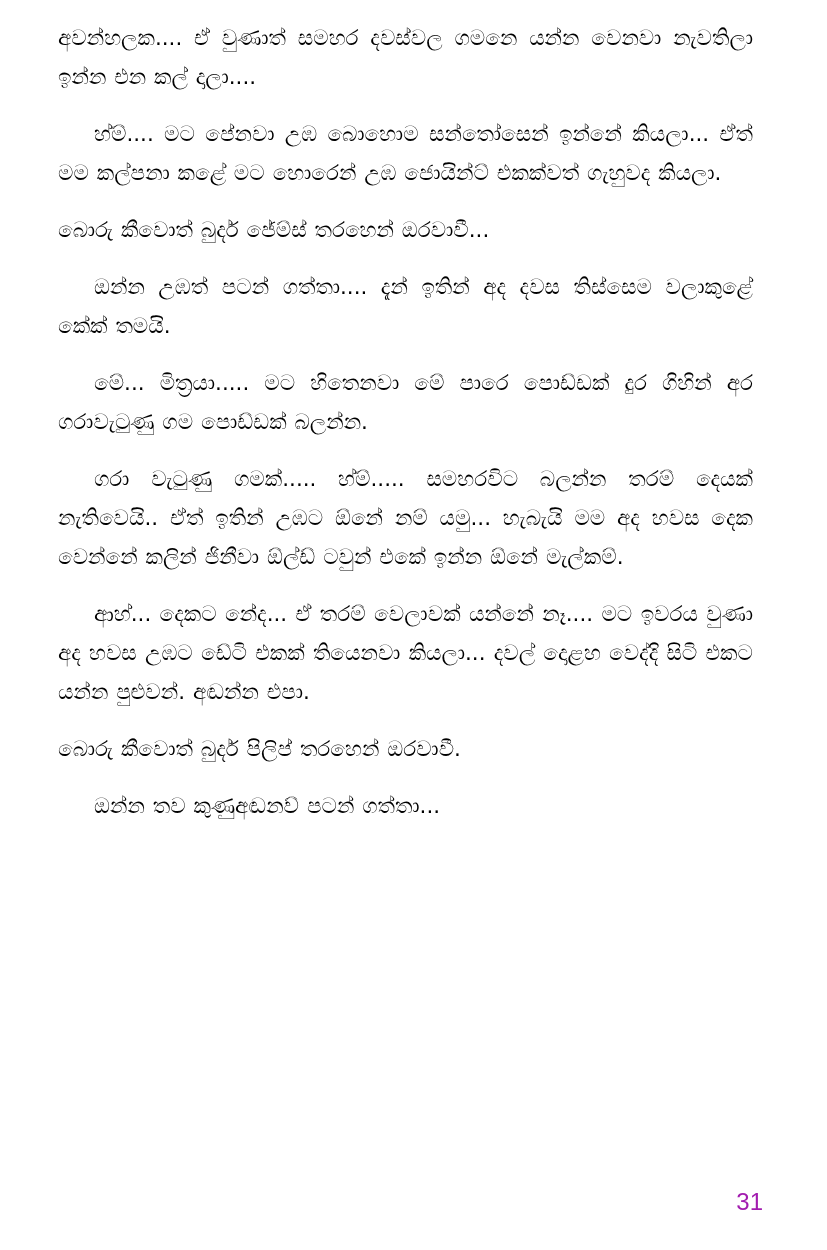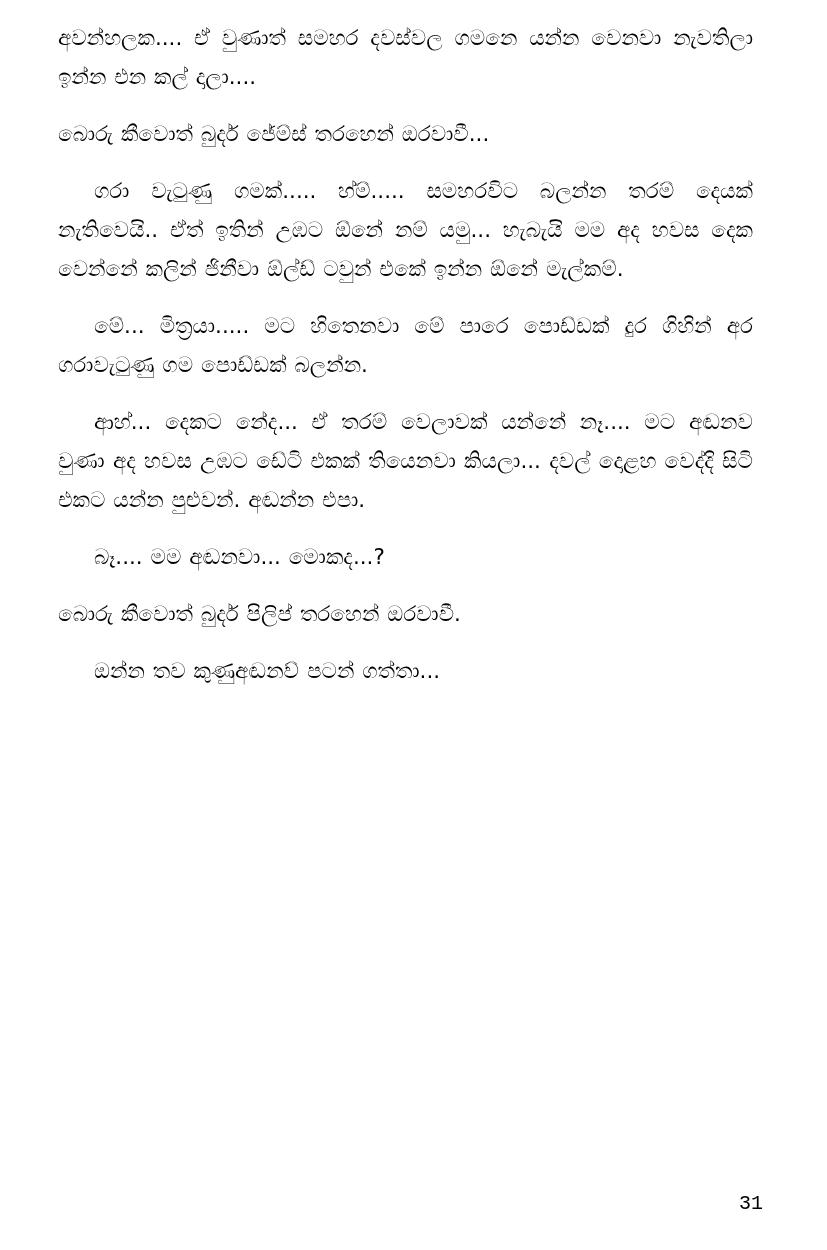--- a/index.html
+++ b/index.html
@@ -41,49 +41,50 @@
   .para.tight {
     margin-bottom: 0;
   }
   .para.first {
     text-indent: 0;
   }
   .page-number {
     position: absolute;
     right: 64px;
     bottom: 36px;
-    font-size: 20px;
+    font-size: 24px;
     line-height: 1;
-    color: #000000;
-    font-family: Liberation Mono, monospace;
+    color: #a21caf;
+    font-family: Liberation Sans, sans-serif;
   }
 </style>
 </head>
 <body>
 
 <div class="page">
   <div class="body-text">
 
     <p class="para first">අවන්හලක.... ඒ වුණාත් සමහර දවස්වල ගමනෙ යන්න වෙනවා නැවතිලා ඉන්න එන කල් දාලා....</p>
 
 
+    <p class="para">හ්ම්.... මට පේනවා උඹ බොහොම සන්තෝසෙන් ඉන්නේ කියලා... ඒත් මම කල්පනා කළේ මට හොරෙන් උඹ ජොයින්ට් එකක්වත් ගැහුවද කියලා.</p>
 
 
 
 
     <p class="para no-indent">බොරු කීවොත් බුදර් ජේම්ස් තරහෙන් ඔරවාවී...</p>
 
+    <p class="para">ඔන්න උඹත් පටන් ගත්තා.... දැන් ඉතින් අද දවස තිස්සෙම වලාකුළේ කේක් තමයි.</p>
+
+    <p class="para">මේ... මිත්‍රයා..... මට හිතෙනවා මේ පාරෙ පොඩ්ඩක් දුර ගිහින් අර ගරාවැටුණු ගම පොඩ්ඩක් බලන්න.</p>
 
     <p class="para">ගරා වැටුණු ගමක්..... හ්ම්..... සමහරවිට බලන්න තරම් දෙයක් නැතිවෙයි.. ඒත් ඉතින් උඹට ඕනේ නම් යමු... හැබැයි මම අද හවස දෙක වෙන්නේ කලින් ජිනීවා ඕල්ඩ් ටවුන් එකේ ඉන්න ඕනේ මැල්කම්.</p>
 
-    <p class="para">මේ... මිත්‍රයා..... මට හිතෙනවා මේ පාරෙ පොඩ්ඩක් දුර ගිහින් අර ගරාවැටුණු ගම පොඩ්ඩක් බලන්න.</p>
+    <p class="para">ආහ්... දෙකට නේද... ඒ තරම් වෙලාවක් යන්නේ නෑ.... මට ඉවරය වුණා අද හවස උඹට ඩේටි එකක් තියෙනවා කියලා... දවල් දොළහ වෙද්දි සිටි එකට යන්න පුළුවන්. අඬන්න එපා.</p>
 
-    <p class="para">ආහ්... දෙකට නේද... ඒ තරම් වෙලාවක් යන්නේ නෑ.... මට අඬනව වුණා අද හවස උඹට ඩේටි එකක් තියෙනවා කියලා... දවල් දොළහ වෙද්දි සිටි එකට යන්න පුළුවන්. අඬන්න එපා.</p>
-
-    <p class="para">බෑ.... මම අඬනවා... මොකද...?</p>
 
 
     <p class="para no-indent">බොරු කීවොත් බුදර් පිලිප් තරහෙන් ඔරවාවී.</p>
 
     <p class="para">ඔන්න තව කුණුඅඬනව් පටන් ගත්තා...</p>
 
   </div>
 
   <div class="page-number">31</div>
 </div>

